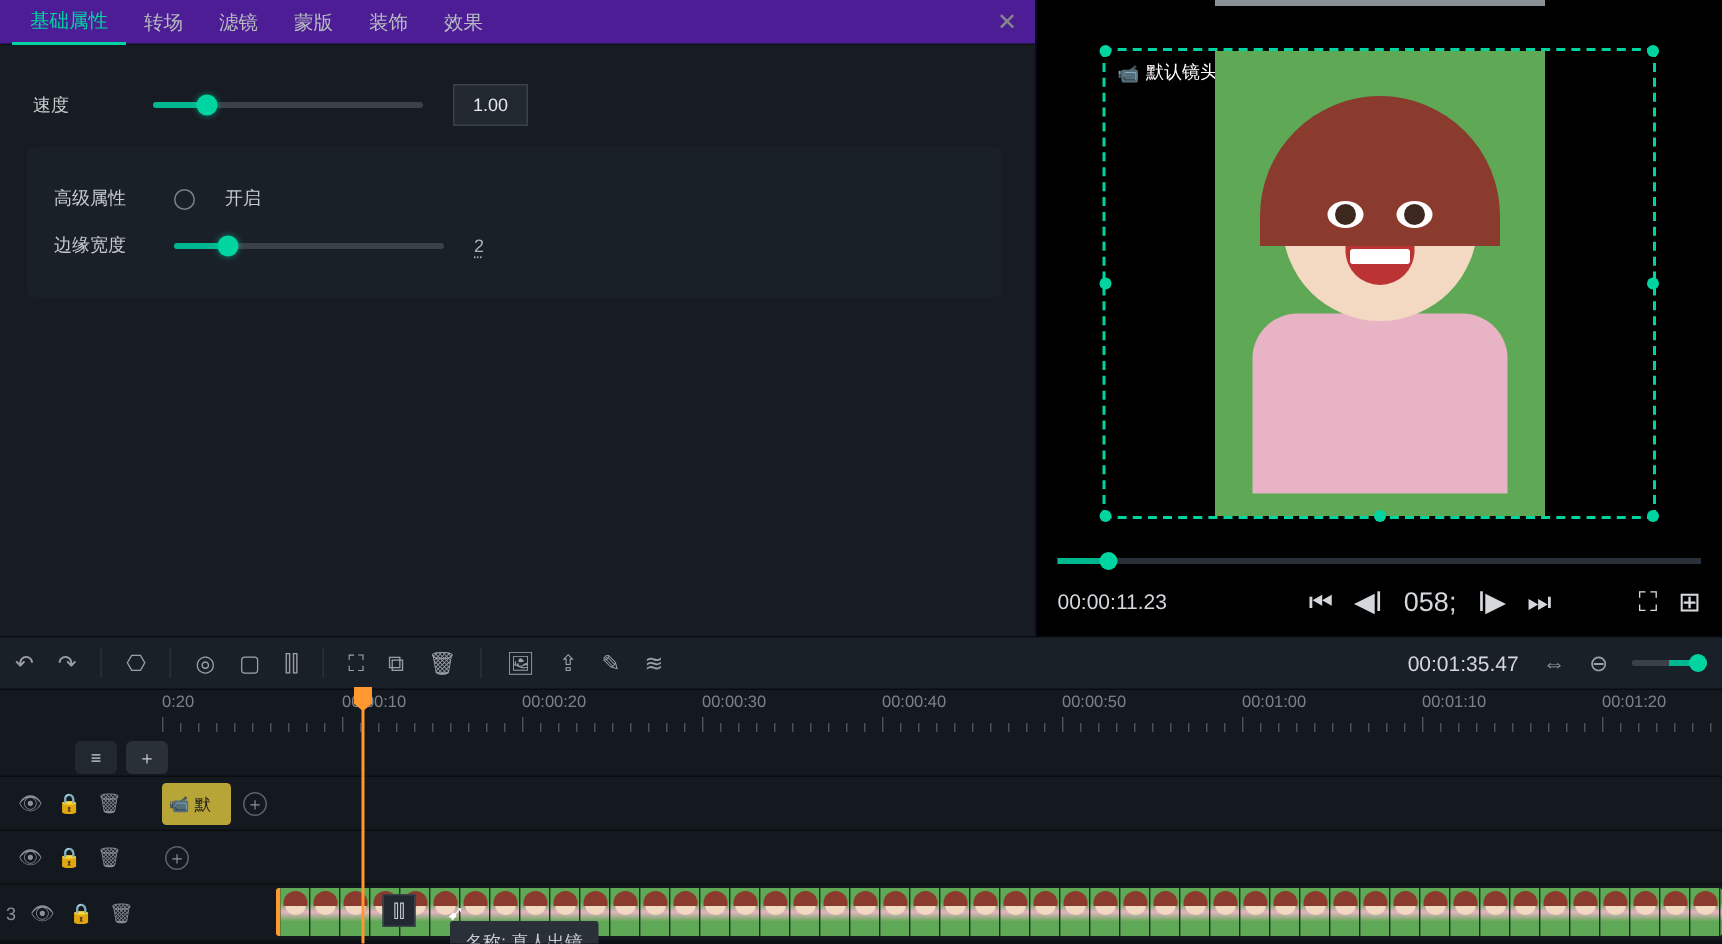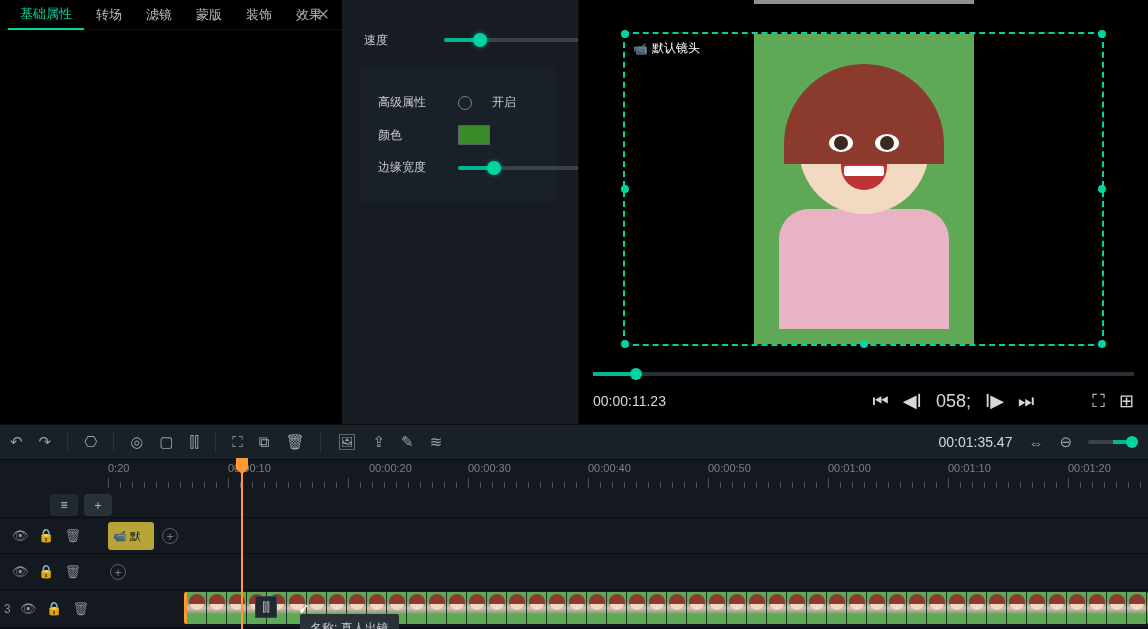--- a/index.html
+++ b/index.html
@@ -1,18 +1,18 @@
 <!DOCTYPE html>
 <html><head>
 <meta charset="utf-8">
 <style>
 *{margin:0;padding:0;box-sizing:border-box;font-family:"Microsoft YaHei",Arial,sans-serif;user-select:none}
 body{background:#0d1117;color:#c8ccd0;width:1148px;height:629px;overflow:hidden;font-size:12px;position:relative}
 .top{display:flex;height:424px}
-.panel{width:579px;background:#000000;border-right:1px solid #0a0d10;display:flex;flex-direction:row}
+.panel{width:691px;background:#4c1d95;border-right:1px solid #0a0d10;display:flex;flex-direction:column}
 .tabs{display:flex;align-items:center;height:30px;border-bottom:1px solid #0d1117;padding:0 8px;position:relative}
 .tab{padding:0 12px;height:30px;display:flex;align-items:center;color:#b8bcc0;cursor:pointer;font-size:13px}
 .tab.active{color:#00d4a0;border-bottom:2px solid #00d4a0}
 .close{position:absolute;right:12px;color:#888;font-size:16px;cursor:pointer}
 .panel-body{flex:1;overflow-y:auto;padding:12px 22px;background:#171c23;position:relative}
 .panel-body::-webkit-scrollbar{width:6px}.panel-body::-webkit-scrollbar-thumb{background:#3a4148;border-radius:3px}
 .row{display:flex;align-items:center;margin:14px 0;gap:20px}
 .lbl{width:60px;color:#c8ccd0;flex-shrink:0}
 .slider{flex:0 0 180px;height:4px;background:#3a4148;border-radius:2px;position:relative}
 .slider-track{position:absolute;height:4px;background:#00b890;border-radius:2px;left:0}
@@ -100,24 +100,20 @@
         </div>
         <div class="valbox">1.00</div>
       </div>
       <div class="subpanel">
         <div class="row">
           <span class="lbl">高级属性</span>
           <span class="radio"></span>
           <span>开启</span>
         </div>
         <div class="row">
-          <span class="lbl">颜色</span>
-          <span class="colorbox"></span>
-        </div>
-        <div class="row">
           <span class="lbl">边缘宽度</span>
           <div class="slider">
               <div class="slider-track" style="width:20%"></div>
               <div class="slider-thumb" style="left:20%"></div>
             </div>
           <span class="val dotted">2</span>
         </div>
       </div>
     </div>
   </div>
@@ -218,21 +214,21 @@
     <span class="tickline" style="left: 228px; height: 10px;"></span>
     <span class="tickline" style="left: 240px;"></span>
     <span class="tickline" style="left: 252px;"></span>
     <span class="tickline" style="left: 264px;"></span>
     <span class="tickline" style="left: 276px;"></span>
     <span class="tickline" style="left: 288px;"></span>
     <span class="tickline" style="left: 300px;"></span>
     <span class="tickline" style="left: 312px;"></span>
     <span class="tickline" style="left: 324px;"></span>
     <span class="tickline" style="left: 336px;"></span>
-    <span class="tick" style="left: 348px; margin-left: 21px;">00:00:20</span>
+    <span class="tick" style="left: 348px;">00:00:20</span>
     <span class="tickline" style="left: 348px; height: 10px;"></span>
     <span class="tickline" style="left: 360px;"></span>
     <span class="tickline" style="left: 372px;"></span>
     <span class="tickline" style="left: 384px;"></span>
     <span class="tickline" style="left: 396px;"></span>
     <span class="tickline" style="left: 408px;"></span>
     <span class="tickline" style="left: 420px;"></span>
     <span class="tickline" style="left: 432px;"></span>
     <span class="tickline" style="left: 444px;"></span>
     <span class="tickline" style="left: 456px;"></span>

